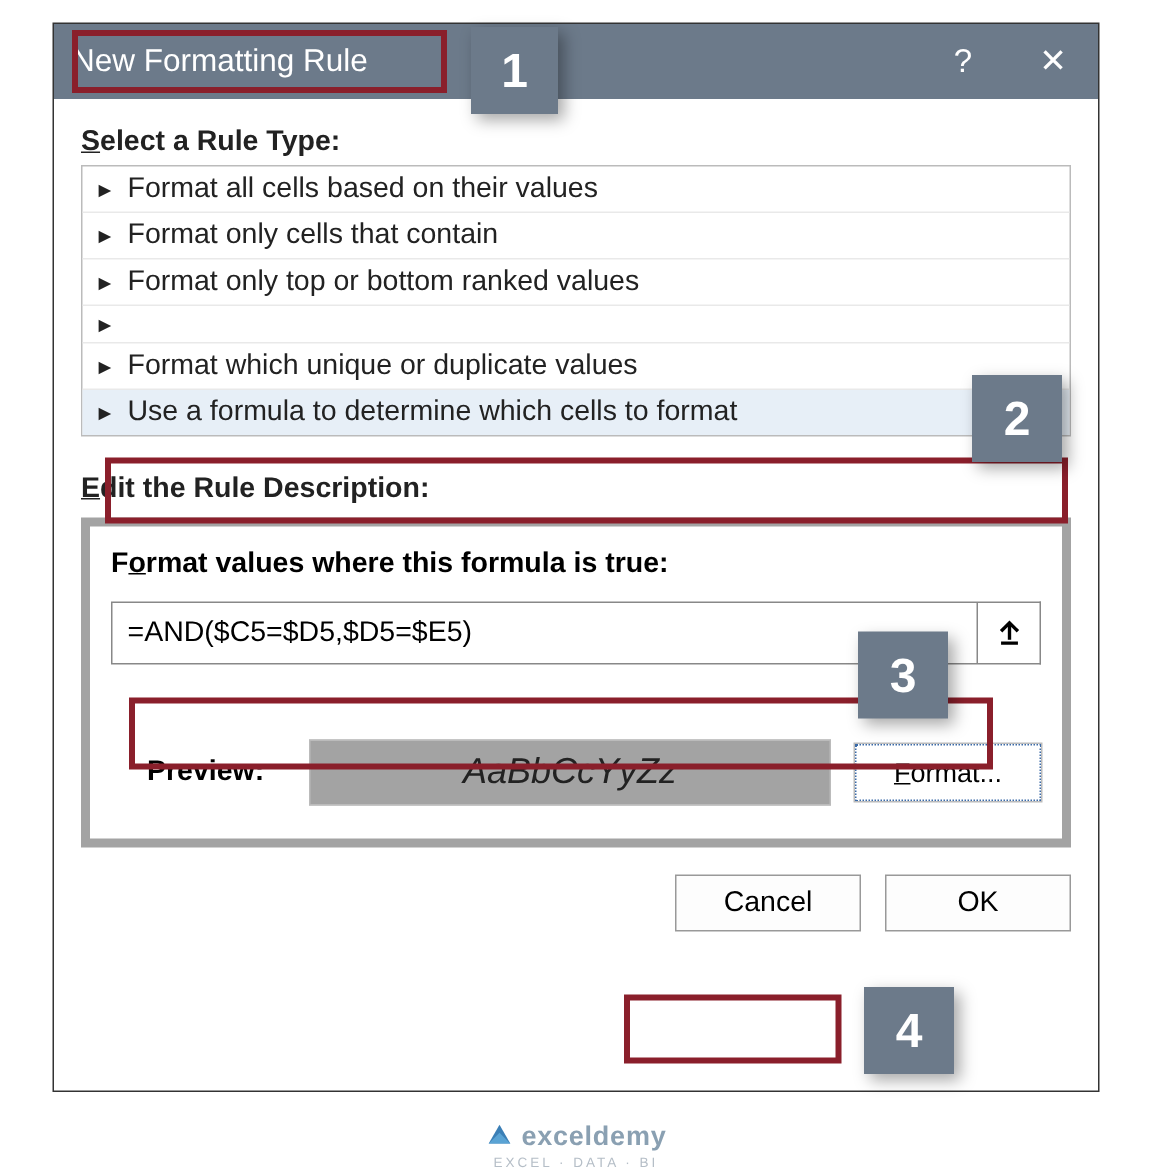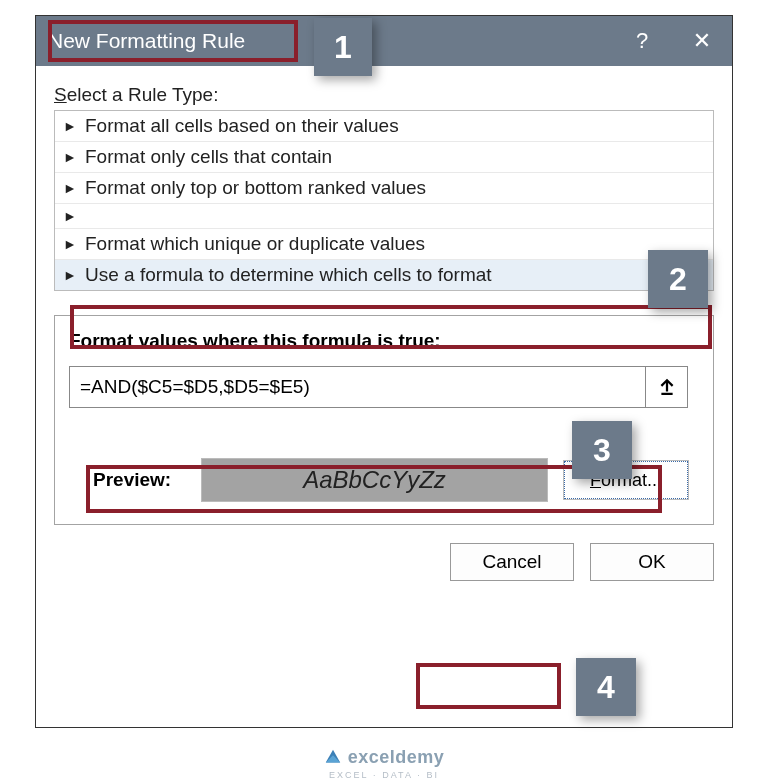--- a/index.html
+++ b/index.html
@@ -73,20 +73,21 @@
   .callout-3 { right: 100px; top: 405px; width: 60px; height: 58px; }
   .callout-4 { right: 96px; top: 642px; width: 60px; height: 58px; }
 
   .content {
     padding: 18px 18px 16px 18px;
   }
   .section-label {
     font-size: 19px;
     color: #222;
     margin-bottom: 4px;
+    font-weight: bold;
   }
   .underline-first { text-decoration: underline; }
   .rule-type-list {
     border: 1px solid #bbb;
     margin-top: 4px;
     margin-bottom: 24px;
   }
   .rule-type-item {
     display: flex;
     align-items: center;
@@ -108,22 +109,22 @@
   .rule-type-highlight {
     position: absolute;
     left: 34px;
     top: 289px;
     width: 642px;
     height: 44px;
     border: 4px solid #8a1f2b;
     pointer-events: none;
   }
   .edit-box {
-    border: 1px solid #a3a3a3;
-    padding: 14px 25px 22px 14px;
+    border: 6px solid #a3a3a3;
+    padding: 14px 14px 22px 14px;
     margin-top: 8px;
   }
   .bold-label {
     font-weight: bold;
     font-size: 19px;
     margin-bottom: 14px;
   }
   .formula-row {
     display: flex;
     align-items: stretch;
@@ -270,20 +271,23 @@
       <div class="rule-type-item">
         <span class="arrow-icon">►</span>
         <span>Format which unique or duplicate values</span>
       </div>
       <div class="rule-type-item">
         <span class="arrow-icon">►</span>
         <span>Use a formula to determine which cells to format</span>
       </div>
     </div>
 
+    <div class="section-label">
+      <span class="underline-first">E</span><span>dit the Rule Description:</span>
+    </div>
 
     <div class="edit-box">
       <div class="bold-label">
         <span>F</span><span class="underline-first">o</span><span>rmat values where this formula is true:</span>
       </div>
       <div class="formula-row">
         <input class="formula-input" type="text" value="=AND($C5=$D5,$D5=$E5)" style="">
         <div class="ref-btn">
           <svg viewBox="0 0 16 16">
             <path d="M3 7 L8 2 L13 7 M8 2 L8 12 M3 14 L13 14" stroke="#000" stroke-width="2" fill="none"></path>

